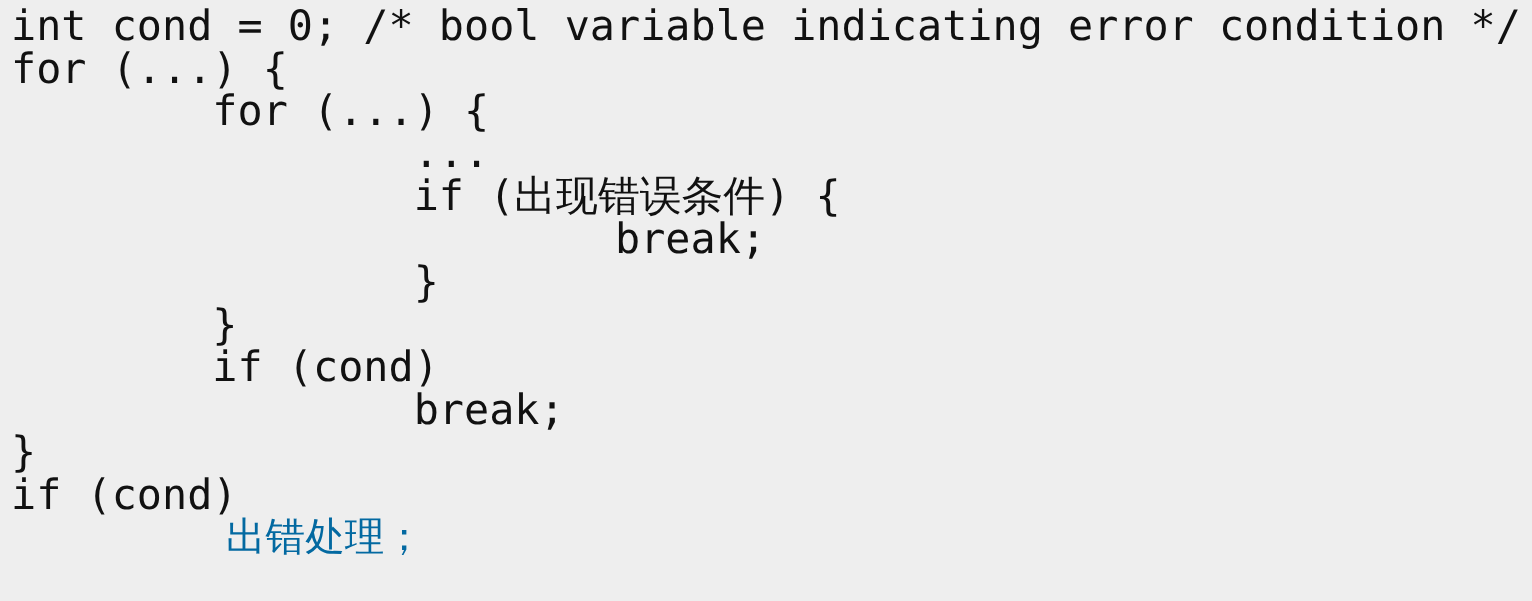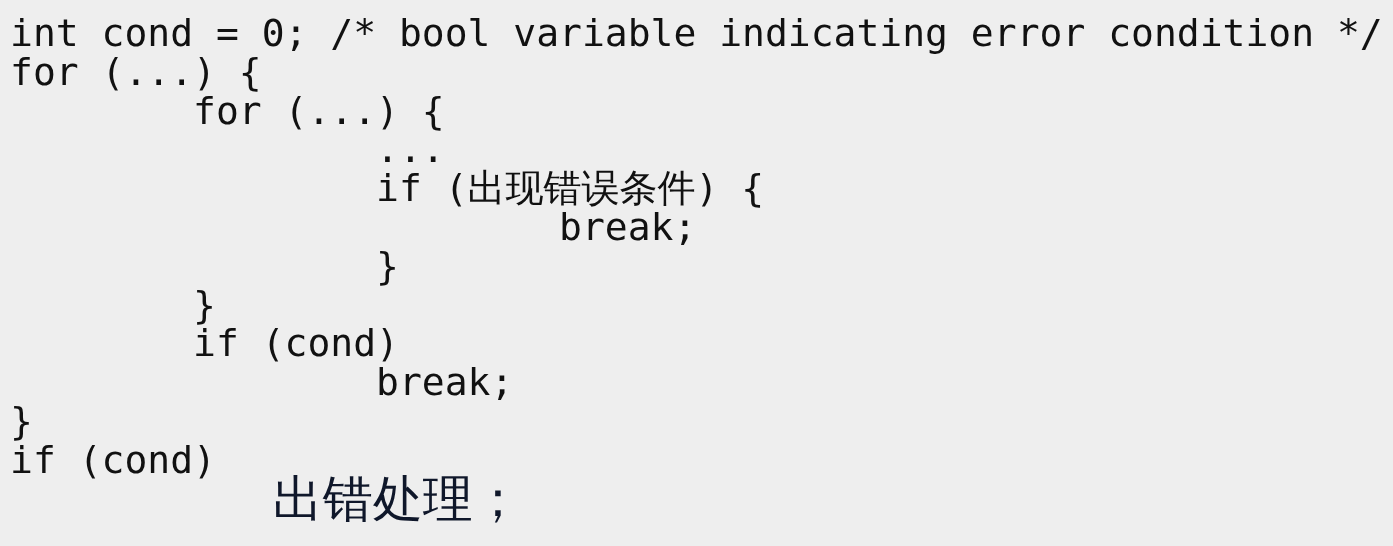--- a/index.html
+++ b/index.html
@@ -31,36 +31,36 @@
     white-space: pre;
     letter-spacing: 0px;
     padding-left: 10px;
     box-sizing: border-box;
     -webkit-font-smoothing: antialiased;
   }
   
   #code-lines {
     position: absolute;
     left: 0;
-    top: 14px;
+    top: 4px;
     width: 1393px;
   }
 </style>
 </head>
 <body style="background: rgb(238, 238, 238);">
 
 <div id="code-block" style="background: rgb(238, 238, 238);">
   <div id="code-lines">
       <div class="code-line" style="color: rgb(17, 17, 17); font-size: 38px;">int cond = 0; /* bool variable indicating error condition */</div>
       <div class="code-line" style="color: rgb(17, 17, 17); font-size: 38px;">for (...) {</div>
       <div class="code-line" style="color: rgb(17, 17, 17); font-size: 38px;">        for (...) {</div>
       <div class="code-line" style="color: rgb(17, 17, 17); font-size: 38px;">                ...</div>
       <div class="code-line" style="color: rgb(17, 17, 17); font-size: 38px;">                if (出现错误条件) {</div>
       <div class="code-line" style="color: rgb(17, 17, 17); font-size: 38px;">                        break;</div>
       <div class="code-line" style="color: rgb(17, 17, 17); font-size: 38px;">                }</div>
       <div class="code-line" style="color: rgb(17, 17, 17); font-size: 38px;">        }</div>
       <div class="code-line" style="color: rgb(17, 17, 17); font-size: 38px;">        if (cond)</div>
       <div class="code-line" style="color: rgb(17, 17, 17); font-size: 38px;">                break;</div>
       <div class="code-line" style="color: rgb(17, 17, 17); font-size: 38px;">}</div>
       <div class="code-line" style="color: rgb(17, 17, 17); font-size: 38px;">if (cond)</div>
-      <div class="code-line" style="color: #0f172a; font-size: 50px; padding-left: 32px;">        出错处理；</div>
+      <div class="code-line" style="color: #0369a1; font-size: 36px; padding-left: 32px;">        出错处理；</div>
     </div>
 </div>
 
 </body></html>

